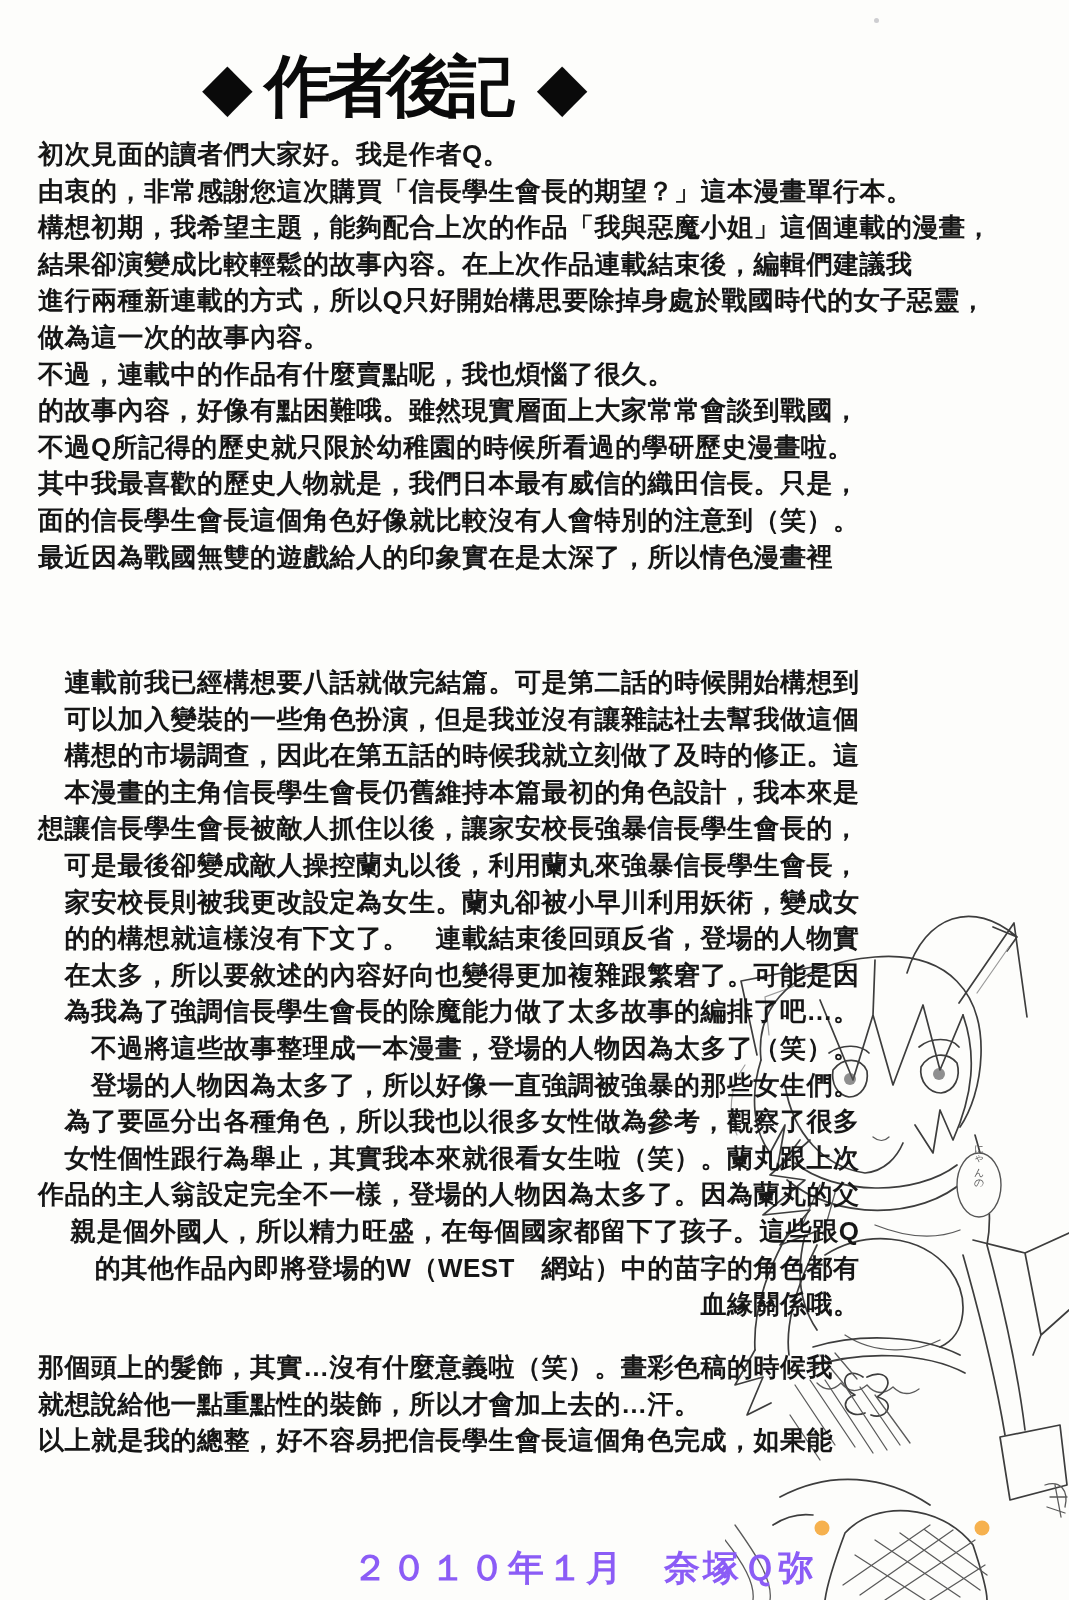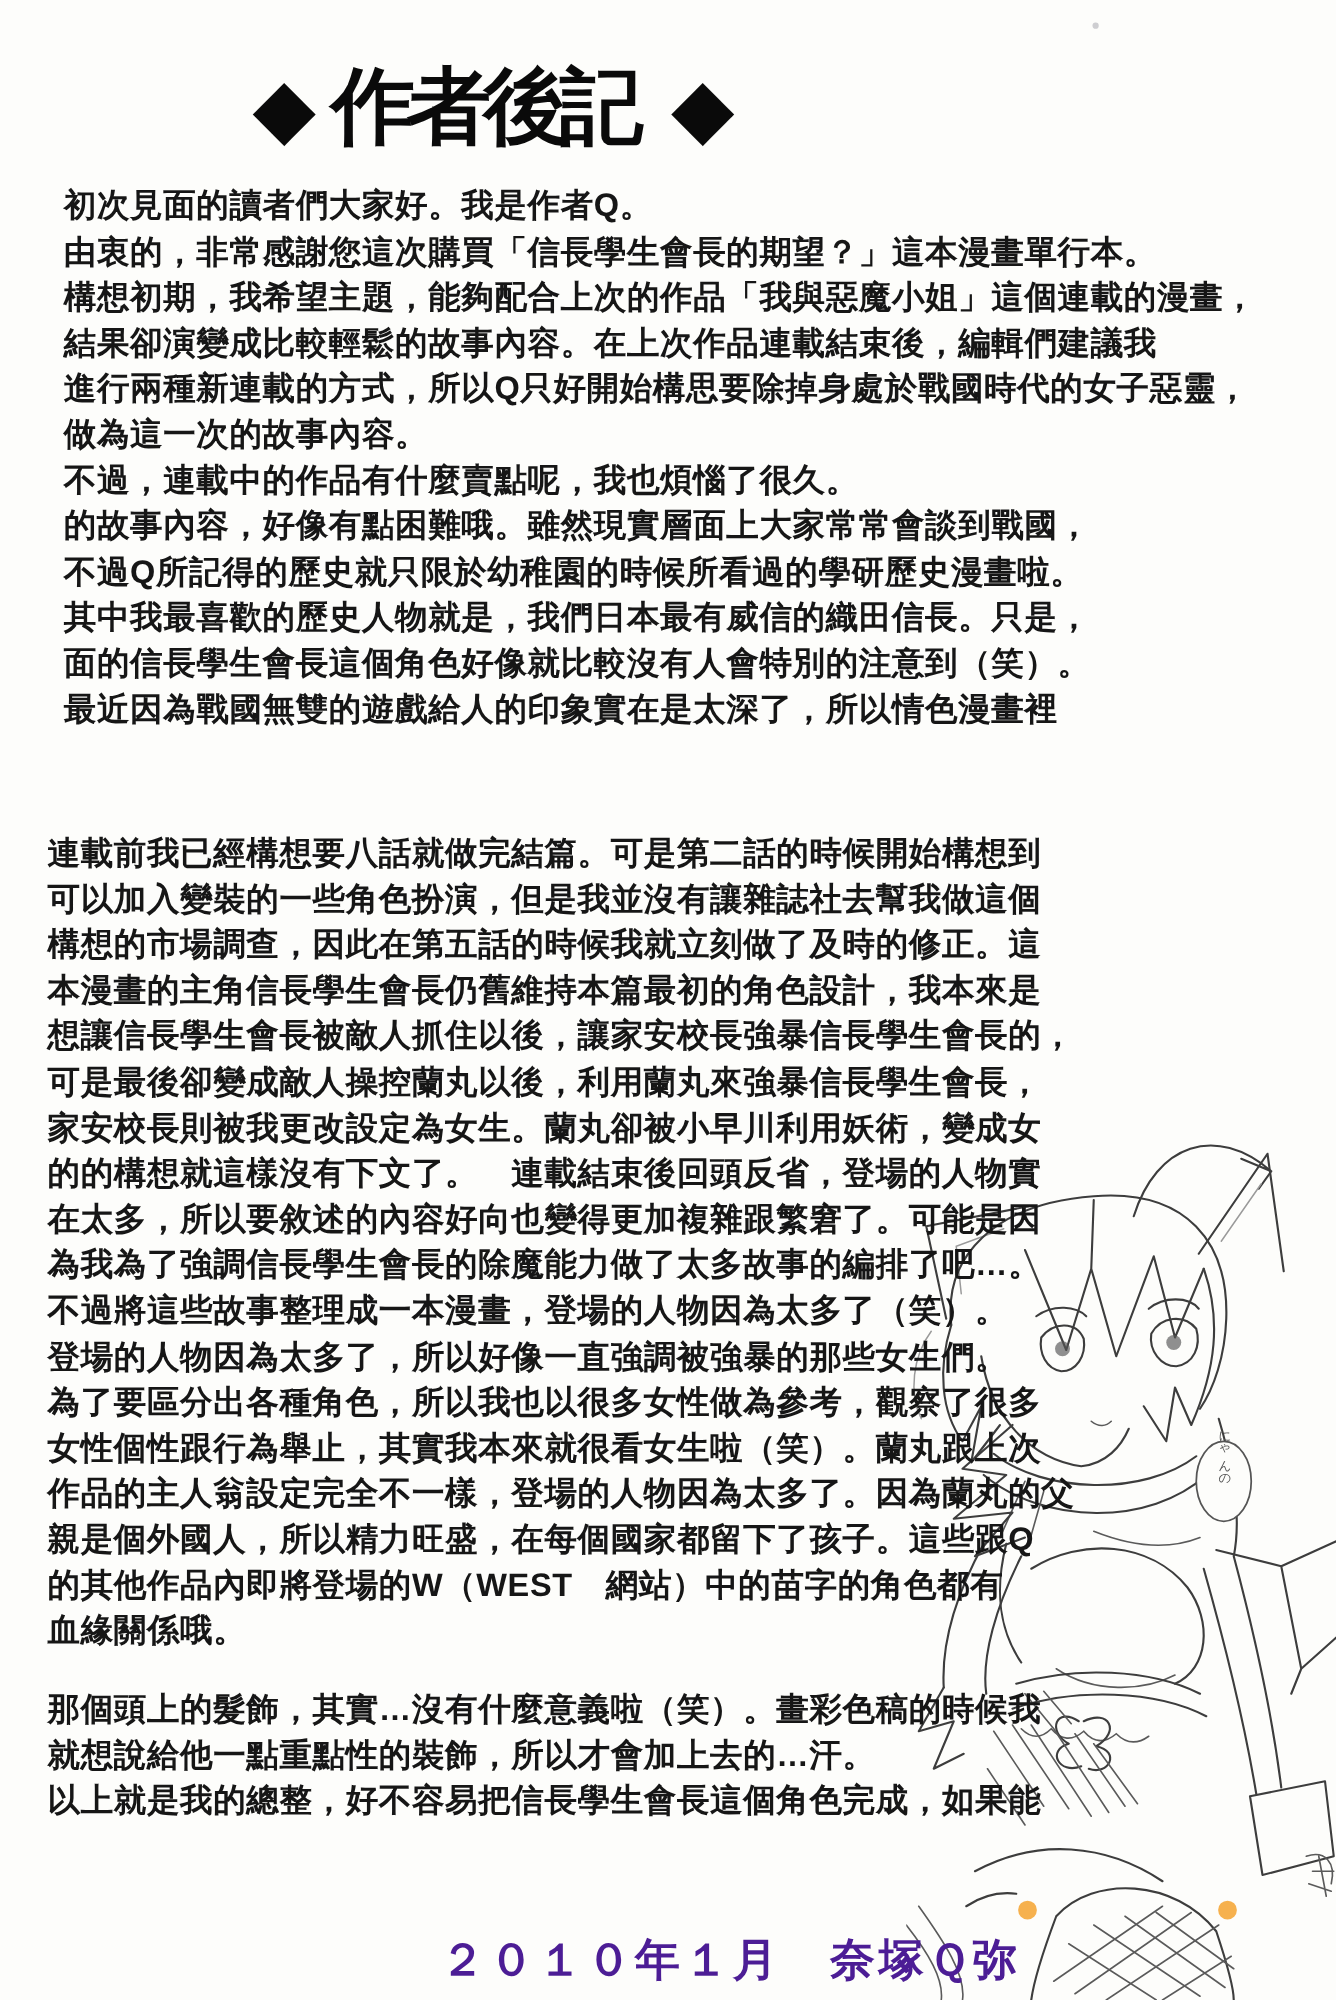--- a/index.html
+++ b/index.html
@@ -32,28 +32,28 @@
     position:absolute;left:38px;
     font-size:26px;font-weight:600;
     color:#161616;
     z-index:2;
   }
   .text-line{
     height:36.6px;line-height:36.6px;
     white-space:nowrap;
     letter-spacing:0.5px;
   }
-  #para-1{top:146px;margin-left:13px;}
-  #para-2{top:664px;}
+  #para-1{top:136px;}
+  #para-2{top:664px;text-align:right;}
   #para-3{top:1349px;}
   
   #signature-line{
     position:absolute;left:352px;top:1544px;
     font-size:36px;font-weight:700;letter-spacing:3px;
-    color:#4c1d95;z-index:2;white-space:nowrap;
+    color:#8b5cf6;z-index:2;white-space:nowrap;
   }
   
   #sketch{
     position:absolute;left:725px;top:885px;
     width:344px;height:715px;z-index:1;
   }
   .pencil{stroke:#3d3d3d;stroke-width:1.7;fill:none;stroke-linecap:round;stroke-linejoin:round;}
   .pencil-light{stroke:#9a9a9a;stroke-width:1.2;fill:none;stroke-linecap:round;}
   .pencil-mid{stroke:#5a5a5a;stroke-width:1.3;fill:none;stroke-linecap:round;}
   #scan-speck{

